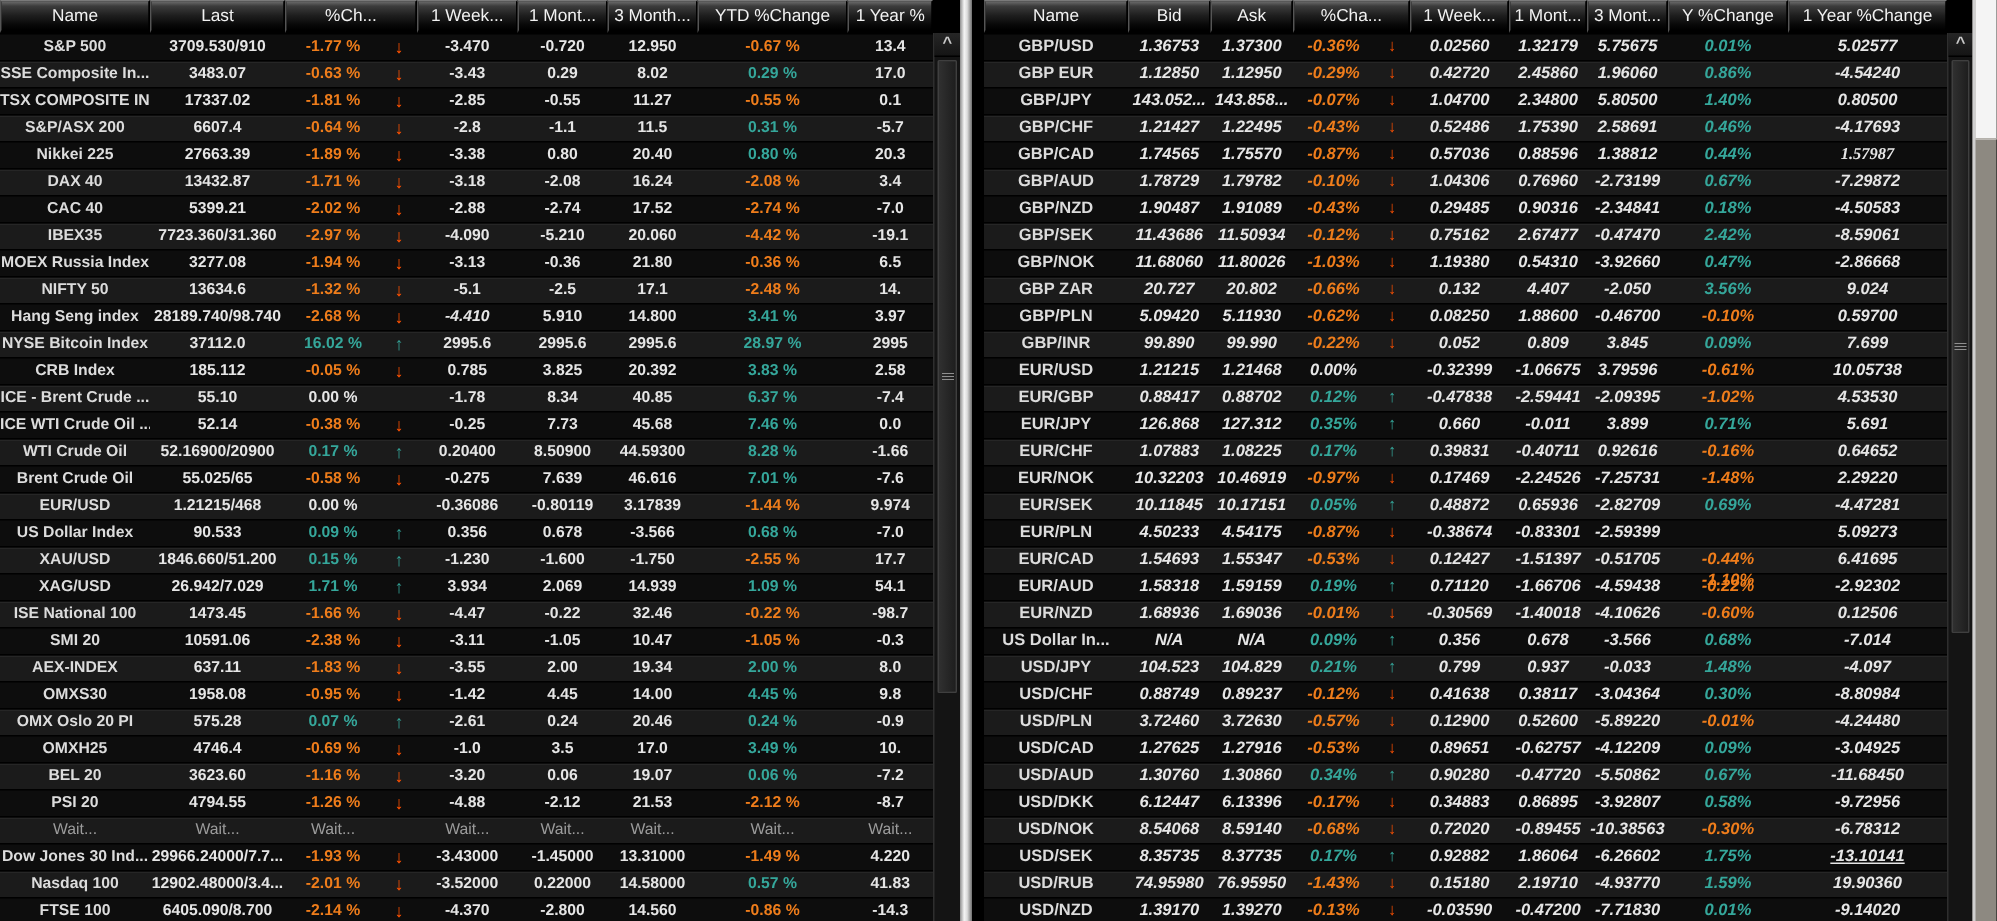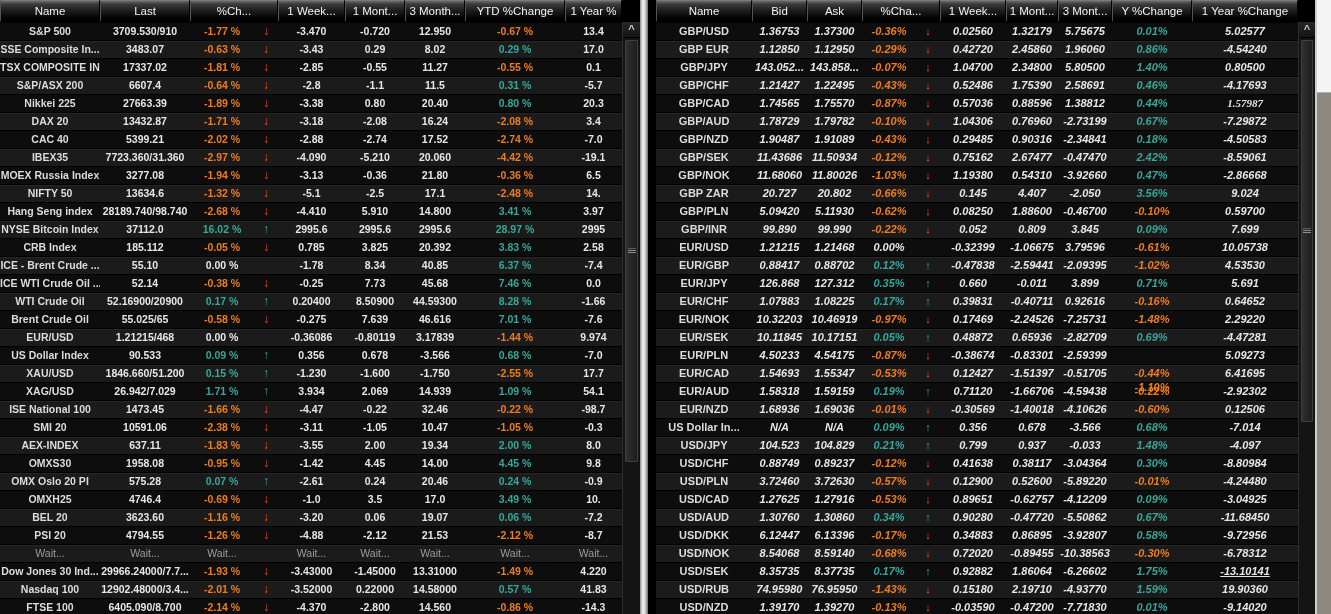--- a/index.html
+++ b/index.html
@@ -112,21 +112,21 @@
           <div class="cell num" style="width: 90px;">27663.39</div>
           <div class="cell num neg" style="width: 64px;">-1.89 %</div>
           <div class="cell arrow arr-neg" style="width: 24px;">↓</div>
           <div class="cell num" style="width: 67px;">-3.38</div>
           <div class="cell num" style="width: 60px;">0.80</div>
           <div class="cell num" style="width: 60px;">20.40</div>
           <div class="cell num pos" style="width: 100px;">0.80 %</div>
           <div class="cell num" style="width: 57px;">20.3</div>
         </div>
         <div class="row">
-          <div class="cell name" style="width: 100px;">DAX 20</div>
+          <div class="cell name" style="width: 100px;">DAX 40</div>
           <div class="cell num" style="width: 90px;">13432.87</div>
           <div class="cell num neg" style="width: 64px;">-1.71 %</div>
           <div class="cell arrow arr-neg" style="width: 24px;">↓</div>
           <div class="cell num" style="width: 67px;">-3.18</div>
           <div class="cell num" style="width: 60px;">-2.08</div>
           <div class="cell num" style="width: 60px;">16.24</div>
           <div class="cell num neg" style="width: 100px;">-2.08 %</div>
           <div class="cell num" style="width: 57px;">3.4</div>
         </div>
         <div class="row">
@@ -171,21 +171,21 @@
           <div class="cell num" style="width: 60px;">-2.5</div>
           <div class="cell num" style="width: 60px;">17.1</div>
           <div class="cell num neg" style="width: 100px;">-2.48 %</div>
           <div class="cell num" style="width: 57px;">14.</div>
         </div>
         <div class="row">
           <div class="cell name" style="width: 100px;">Hang Seng index</div>
           <div class="cell num" style="width: 90px;">28189.740/98.740</div>
           <div class="cell num neg" style="width: 64px;">-2.68 %</div>
           <div class="cell arrow arr-neg" style="width: 24px;">↓</div>
-          <div class="cell num" style="width: 67px;">-4.410</div>
+          <div class="cell num" style="width: 67px; font-style: italic;">-4.410</div>
           <div class="cell num" style="width: 60px;">5.910</div>
           <div class="cell num" style="width: 60px;">14.800</div>
           <div class="cell num pos" style="width: 100px;">3.41 %</div>
           <div class="cell num" style="width: 57px;">3.97</div>
         </div>
         <div class="row">
           <div class="cell name" style="width: 100px;">NYSE Bitcoin Index</div>
           <div class="cell num" style="width: 90px;">37112.0</div>
           <div class="cell num pos" style="width: 64px;">16.02 %</div>
           <div class="cell arrow arr-pos" style="width: 24px;">↑</div>
@@ -560,21 +560,21 @@
           <div class="cell num ital" style="width: 54px;">-3.92660</div>
           <div class="cell num ital pos" style="width: 80px;">0.47%</div>
           <div class="cell num ital" style="width: 106px;">-2.86668</div>
         </div>
         <div class="row">
           <div class="cell name" style="width: 96px;">GBP ZAR</div>
           <div class="cell num ital" style="width: 55px;">20.727</div>
           <div class="cell num ital" style="width: 55px;">20.802</div>
           <div class="cell num ital neg" style="width: 54px;">-0.66%</div>
           <div class="cell arrow arr-neg" style="width: 24px;">↓</div>
-          <div class="cell num ital" style="width: 66px;">0.145</div>
+          <div class="cell num ital" style="width: 66px;">0.132</div>
           <div class="cell num ital" style="width: 52px;">4.407</div>
           <div class="cell num ital" style="width: 54px;">-2.050</div>
           <div class="cell num ital pos" style="width: 80px;">3.56%</div>
           <div class="cell num ital" style="width: 106px;">9.024</div>
         </div>
         <div class="row">
           <div class="cell name" style="width: 96px;">GBP/PLN</div>
           <div class="cell num ital" style="width: 55px;">5.09420</div>
           <div class="cell num ital" style="width: 55px;">5.11930</div>
           <div class="cell num ital neg" style="width: 54px;">-0.62%</div>

